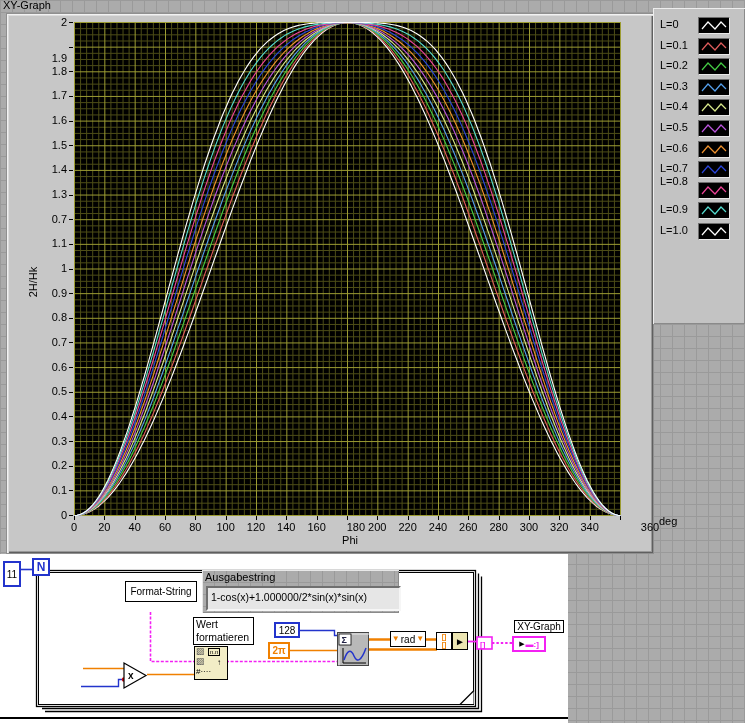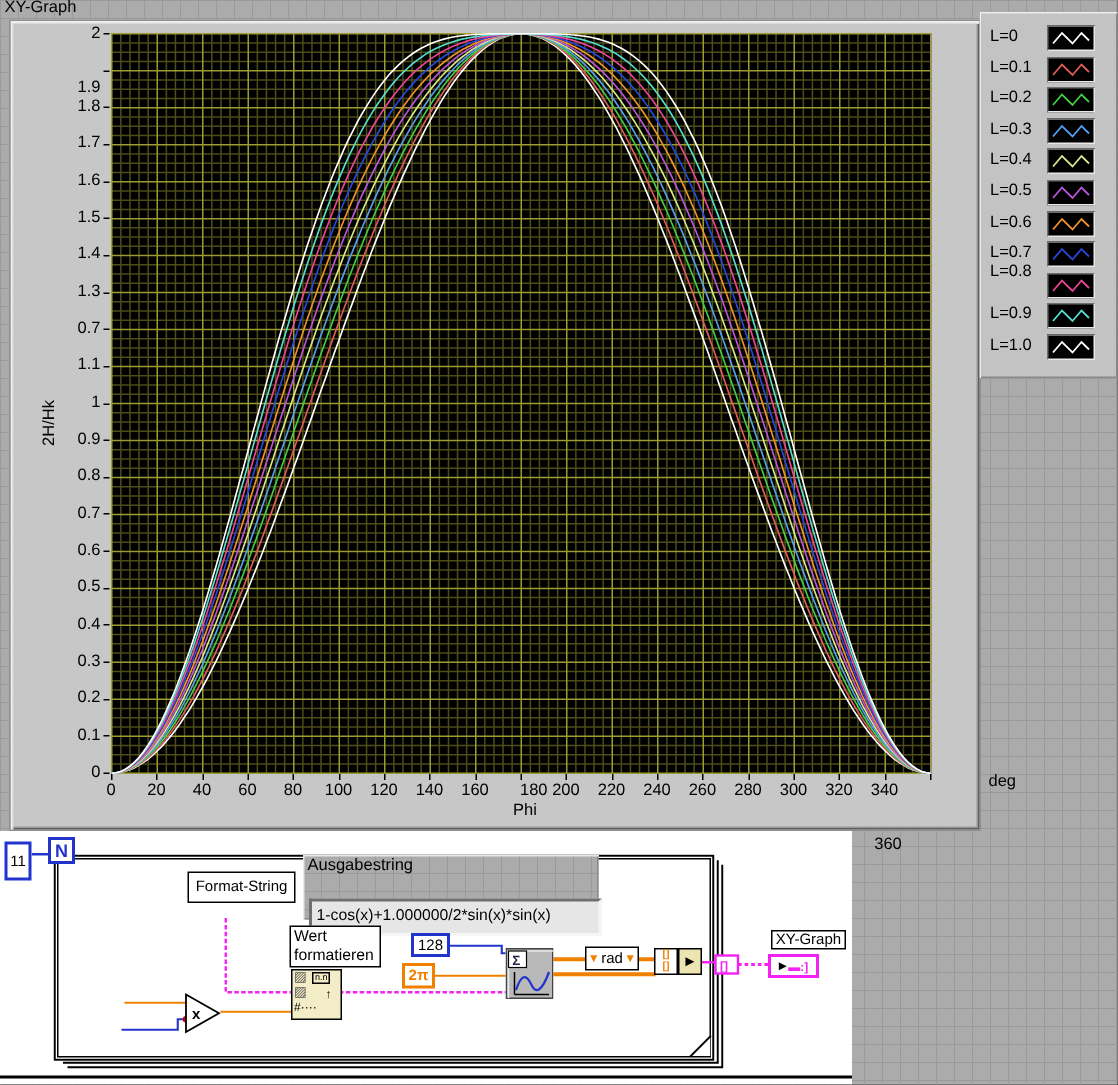--- a/index.html
+++ b/index.html
@@ -21,21 +21,21 @@
   .xtick{width:36px;text-align:center;font-size:11px;line-height:13px;}
   .ytickmark{width:4px;height:1px;background:#000;}
   .xtickmark{width:1px;height:4px;background:#000;}
   #y-axis-title{left:7px;top:261px;width:40px;height:14px;text-align:center;
     transform:rotate(-90deg);transform-origin:20px 7px;font-size:11px;}
   #x-axis-title{left:320px;top:534px;width:60px;text-align:center;font-size:11px;}
   #deg-label{left:659px;top:515px;font-size:11px;}
   #plot-title{left:3px;top:-1px;font-size:11px;}
 
   
-  #legend-panel{left:653px;top:8px;width:92px;height:244px;background:#c3c3c3;
+  #legend-panel{left:653px;top:8px;width:92px;height:316px;background:#c3c3c3;
     box-shadow:inset 1px 1px 0 #ededed,inset -1px -1px 0 #8a8a8a;}
   .legend-label{left:7px;font-size:11px;line-height:15px;white-space:nowrap;}
   .legend-box{left:45px;width:30px;height:15px;background:#000;
     border-top:1px solid #6e6e6e;border-left:1px solid #6e6e6e;
     border-bottom:1px solid #e8e8e8;border-right:1px solid #e8e8e8;}
 
   
   #diagram-bg{left:0;top:554px;width:568px;height:169px;background:#fff;}
   #diagram-bottom-line{left:0;top:717px;width:568px;height:2px;background:#000;}
   #diagram-svg{left:0;top:548px;}
@@ -52,21 +52,21 @@
   #ausgabe-panel{left:202px;top:570px;width:197px;height:43px;
     background-color:#ababab;
     background-image:linear-gradient(#9a9a9a 1px,transparent 1px),
                      linear-gradient(90deg,#9a9a9a 1px,transparent 1px);
     background-size:12px 12px;
     box-shadow:inset 1px 1px 0 #e8e8e8,inset -1px -1px 0 #8a8a8a;}
   #ausgabe-label{left:3px;top:1px;font-size:11px;}
   #ausgabe-field{left:4px;top:16px;width:188px;height:21px;background:#e6e6e6;
     border-top:2px solid #6f6f6f;border-left:2px solid #6f6f6f;
     border-bottom:2px solid #f6f6f6;border-right:2px solid #f6f6f6;
-    font-size:10.5px;line-height:19px;padding-left:3px;white-space:nowrap;overflow:hidden;margin-top:13px;}
+    font-size:10.5px;line-height:19px;padding-left:3px;white-space:nowrap;overflow:hidden;}
   #wert-label{left:193px;top:617px;width:61px;height:28px;font-size:10.5px;line-height:13px;
     background:#fff;padding-left:2px;}
   #format-icon{left:194px;top:646px;width:32px;height:32px;background:#f2edc6;border:1px solid #000;}
   #format-icon span{position:absolute;}
   #const-128{left:274px;top:622px;width:26px;height:16px;font-size:10px;}
   #const-2pi{left:268px;top:642px;width:22px;height:17px;font-size:10px;font-weight:bold;color:#f08000;}
   #sine-node{left:337px;top:632px;width:32px;height:34px;}
   #rad-node{left:390px;top:631px;width:36px;height:16px;font-size:10px;gap:1px;}
   .rad-arrow{color:#f08000;font-size:8px;line-height:8px;}
   #build-array-node{left:436px;top:632px;width:16px;height:18px;color:#f08000;
@@ -312,21 +312,21 @@
       <div class="abs xtick" style="left:450.3px;top:521px;">260</div>
       <div class="abs xtickmark" style="left:498.7px;top:516px;"></div>
       <div class="abs xtick" style="left:480.7px;top:521px;">280</div>
       <div class="abs xtickmark" style="left:529.0px;top:516px;"></div>
       <div class="abs xtick" style="left:511.0px;top:521px;">300</div>
       <div class="abs xtickmark" style="left:559.3px;top:516px;"></div>
       <div class="abs xtick" style="left:541.3px;top:521px;">320</div>
       <div class="abs xtickmark" style="left:589.7px;top:516px;"></div>
       <div class="abs xtick" style="left:571.7px;top:521px;">340</div>
       <div class="abs xtickmark" style="left:620.0px;top:516px;"></div>
-      <div class="abs xtick" style="left:574px;top:521px;margin-top:36px;">360</div>
+      <div class="abs xtick" style="left:632px;top:521px;">360</div>
       <div class="abs ytickmark" style="left:69px;top:22.0px;"></div>
       <div class="abs ytick" style="left:41px;top:15.5px;">2</div>
       <div class="abs ytickmark" style="left:69px;top:46.6px;"></div>
       <div class="abs ytick" style="left:41px;top:40.1px;margin-top:12px;">1.9</div>
       <div class="abs ytickmark" style="left:69px;top:71.3px;"></div>
       <div class="abs ytick" style="left:41px;top:64.8px;">1.8</div>
       <div class="abs ytickmark" style="left:69px;top:95.9px;"></div>
       <div class="abs ytick" style="left:41px;top:89.4px;">1.7</div>
       <div class="abs ytickmark" style="left:69px;top:120.6px;"></div>
       <div class="abs ytick" style="left:41px;top:114.1px;">1.6</div>

